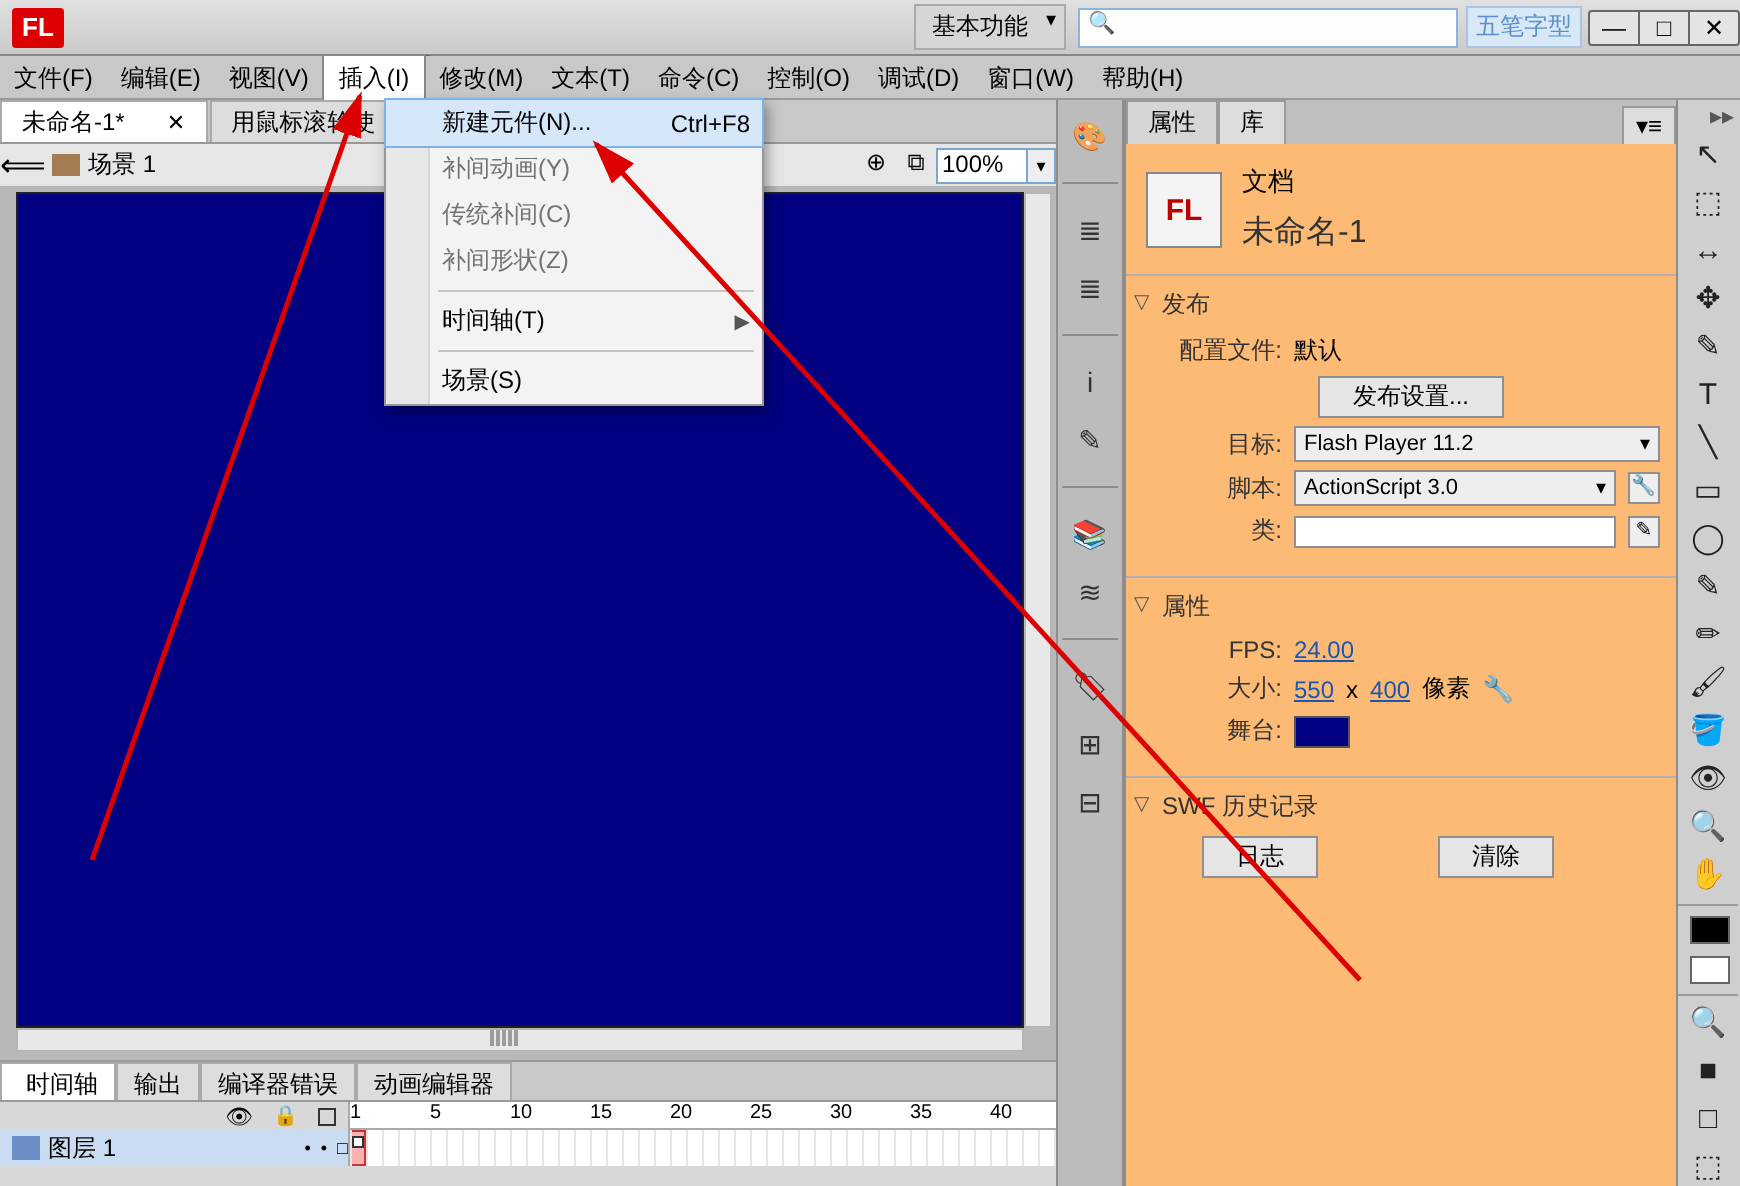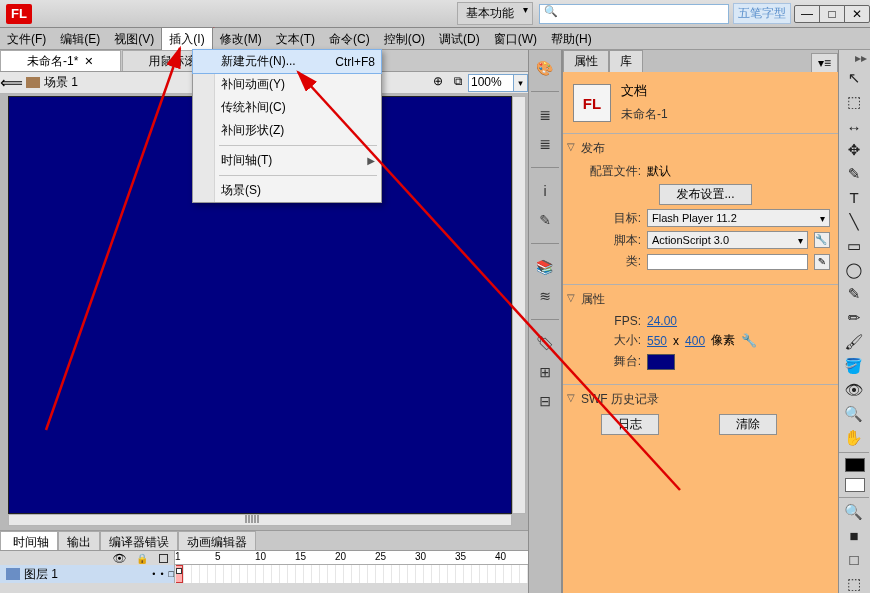--- a/index.html
+++ b/index.html
@@ -24,28 +24,28 @@
 .menubar span { font-size:12px; padding:0 7px; line-height:22px; cursor:default;}
 .menubar .active { background:#fff; border:1px solid #888; border-bottom:none; position:relative; z-index:6;}
 .circle-mark { position:absolute; border:3px solid #d00; border-radius:50%; pointer-events:none;}
 .circle1 { width:54px; height:24px; left:178px; top:27px;}
 
 
 .dropdown { position:absolute; left:192px; top:49px; width:190px; background:#f3f3f3; border:1px solid #979797; box-shadow:2px 3px 6px rgba(0,0,0,.35); z-index:20; }
 .dropdown .strip { position:absolute; left:0; top:0; bottom:0; width:22px; background:#e8e8e8; border-right:1px solid #d5d5d5;}
 .dd-item { position:relative; padding:3px 6px 3px 28px; font-size:12px; display:flex; justify-content:space-between; align-items:center;}
 .dd-item.hl { background:#d6e7fa; border:1px solid #7fb2ea; margin:-1px;}
-.dd-item.dis { color:#000000;}
+.dd-item.dis { color:#737373;}
 .dd-sep { margin:3px 4px 3px 26px; border-top:1px solid #c4c4c4;}
 .dd-item .arrow{ font-size:10px; color:#555;}
 .circle2 { width:118px; height:22px; left:196px; top:51px;}
 
 
 .doctabs { position:absolute; left:0; top:50px; width:528px; height:22px; background:#c8c8c8; border-bottom:1px solid #999; display:flex;}
-.doctab { font-size:12px; padding:2px 26px; background:#ddd; border:1px solid #aaa; border-bottom:none; margin-right:1px; display:flex; align-items:center; gap:6px;}
+.doctab { font-size:12px; padding:2px 10px; background:#ddd; border:1px solid #aaa; border-bottom:none; margin-right:1px; display:flex; align-items:center; gap:21px;}
 .doctab.active{ background:#fff;}
 .doctab .x{ font-size:11px;}
 
 
 .scenebar { position:absolute; left:0; top:72px; width:528px; height:22px; background:#e6e6e6; border-bottom:1px solid #b5b5b5; display:flex; align-items:center;}
 .scenebar .back { width:22px; text-align:center;}
 .scenebar .ico { width:14px; height:11px; background:#a67c52; margin:0 4px; display:inline-block;}
 .scenebar .label { font-size:12px;}
 .scenebar .flex { flex:1;}
 .zoom-btn { width:20px; height:18px; font-size:12px; text-align:center;}
@@ -84,21 +84,21 @@
 
 
 .props { position:absolute; left:562px; top:50px; width:276px; bottom:0; background:#fdba74; border-left:1px solid #8d8d8d;}
 .props-tabs{ height:22px; background:#bfbfbf; display:flex; align-items:flex-end;}
 .props-tabs span{ font-size:12px; padding:2px 10px; background:#ddd; border:1px solid #9a9a9a; border-bottom:none;}
 .props-tabs span.active{ background:#d6d6d6;}
 .props-tabs .opts{ margin-left:auto; padding:2px 6px; font-size:12px;}
 .doc-head { display:flex; align-items:center; gap:10px; padding:10px;}
 .doc-icon { width:38px; height:38px; border:1px solid #888; background:#f4f4f4; font:bold 15px/38px Arial; text-align:center; color:#b00;}
 .doc-title{ font-size:13px;}
-.doc-name{ font-size:12px; margin-top:6px; color:#333;}
+.doc-name{ font-size:16px; margin-top:6px; color:#333;}
 .section { border-top:1px solid #b0b0b0; padding:6px 8px 10px 18px; position:relative;}
 .section .tw { position:absolute; left:4px; top:7px; font-size:10px; color:#555;}
 .section .title{ font-size:12px; color:#333; margin-bottom:6px;}
 .row { display:flex; align-items:center; font-size:12px; margin:4px 0; gap:6px;}
 .row .lab{ width:60px; text-align:right; color:#333;}
 .inset-btn{ background:#e5e5e5; border:1px solid #8f8f8f; font-size:12px; padding:1px 16px;}
 .combo{ flex:1; height:18px; background:#eee; border:1px solid #8f8f8f; font-size:11px; padding:0 4px; display:flex; align-items:center; position:relative;}
 .combo::after{ content:'▾'; position:absolute; right:4px; font-size:10px;}
 .edit-ico{ width:16px; height:16px; border:1px solid #8f8f8f; background:#eee; font-size:10px; text-align:center; line-height:14px;}
 .tinput{ width:60px; height:16px; border:1px solid #8f8f8f; background:#fff; font-size:11px;}

